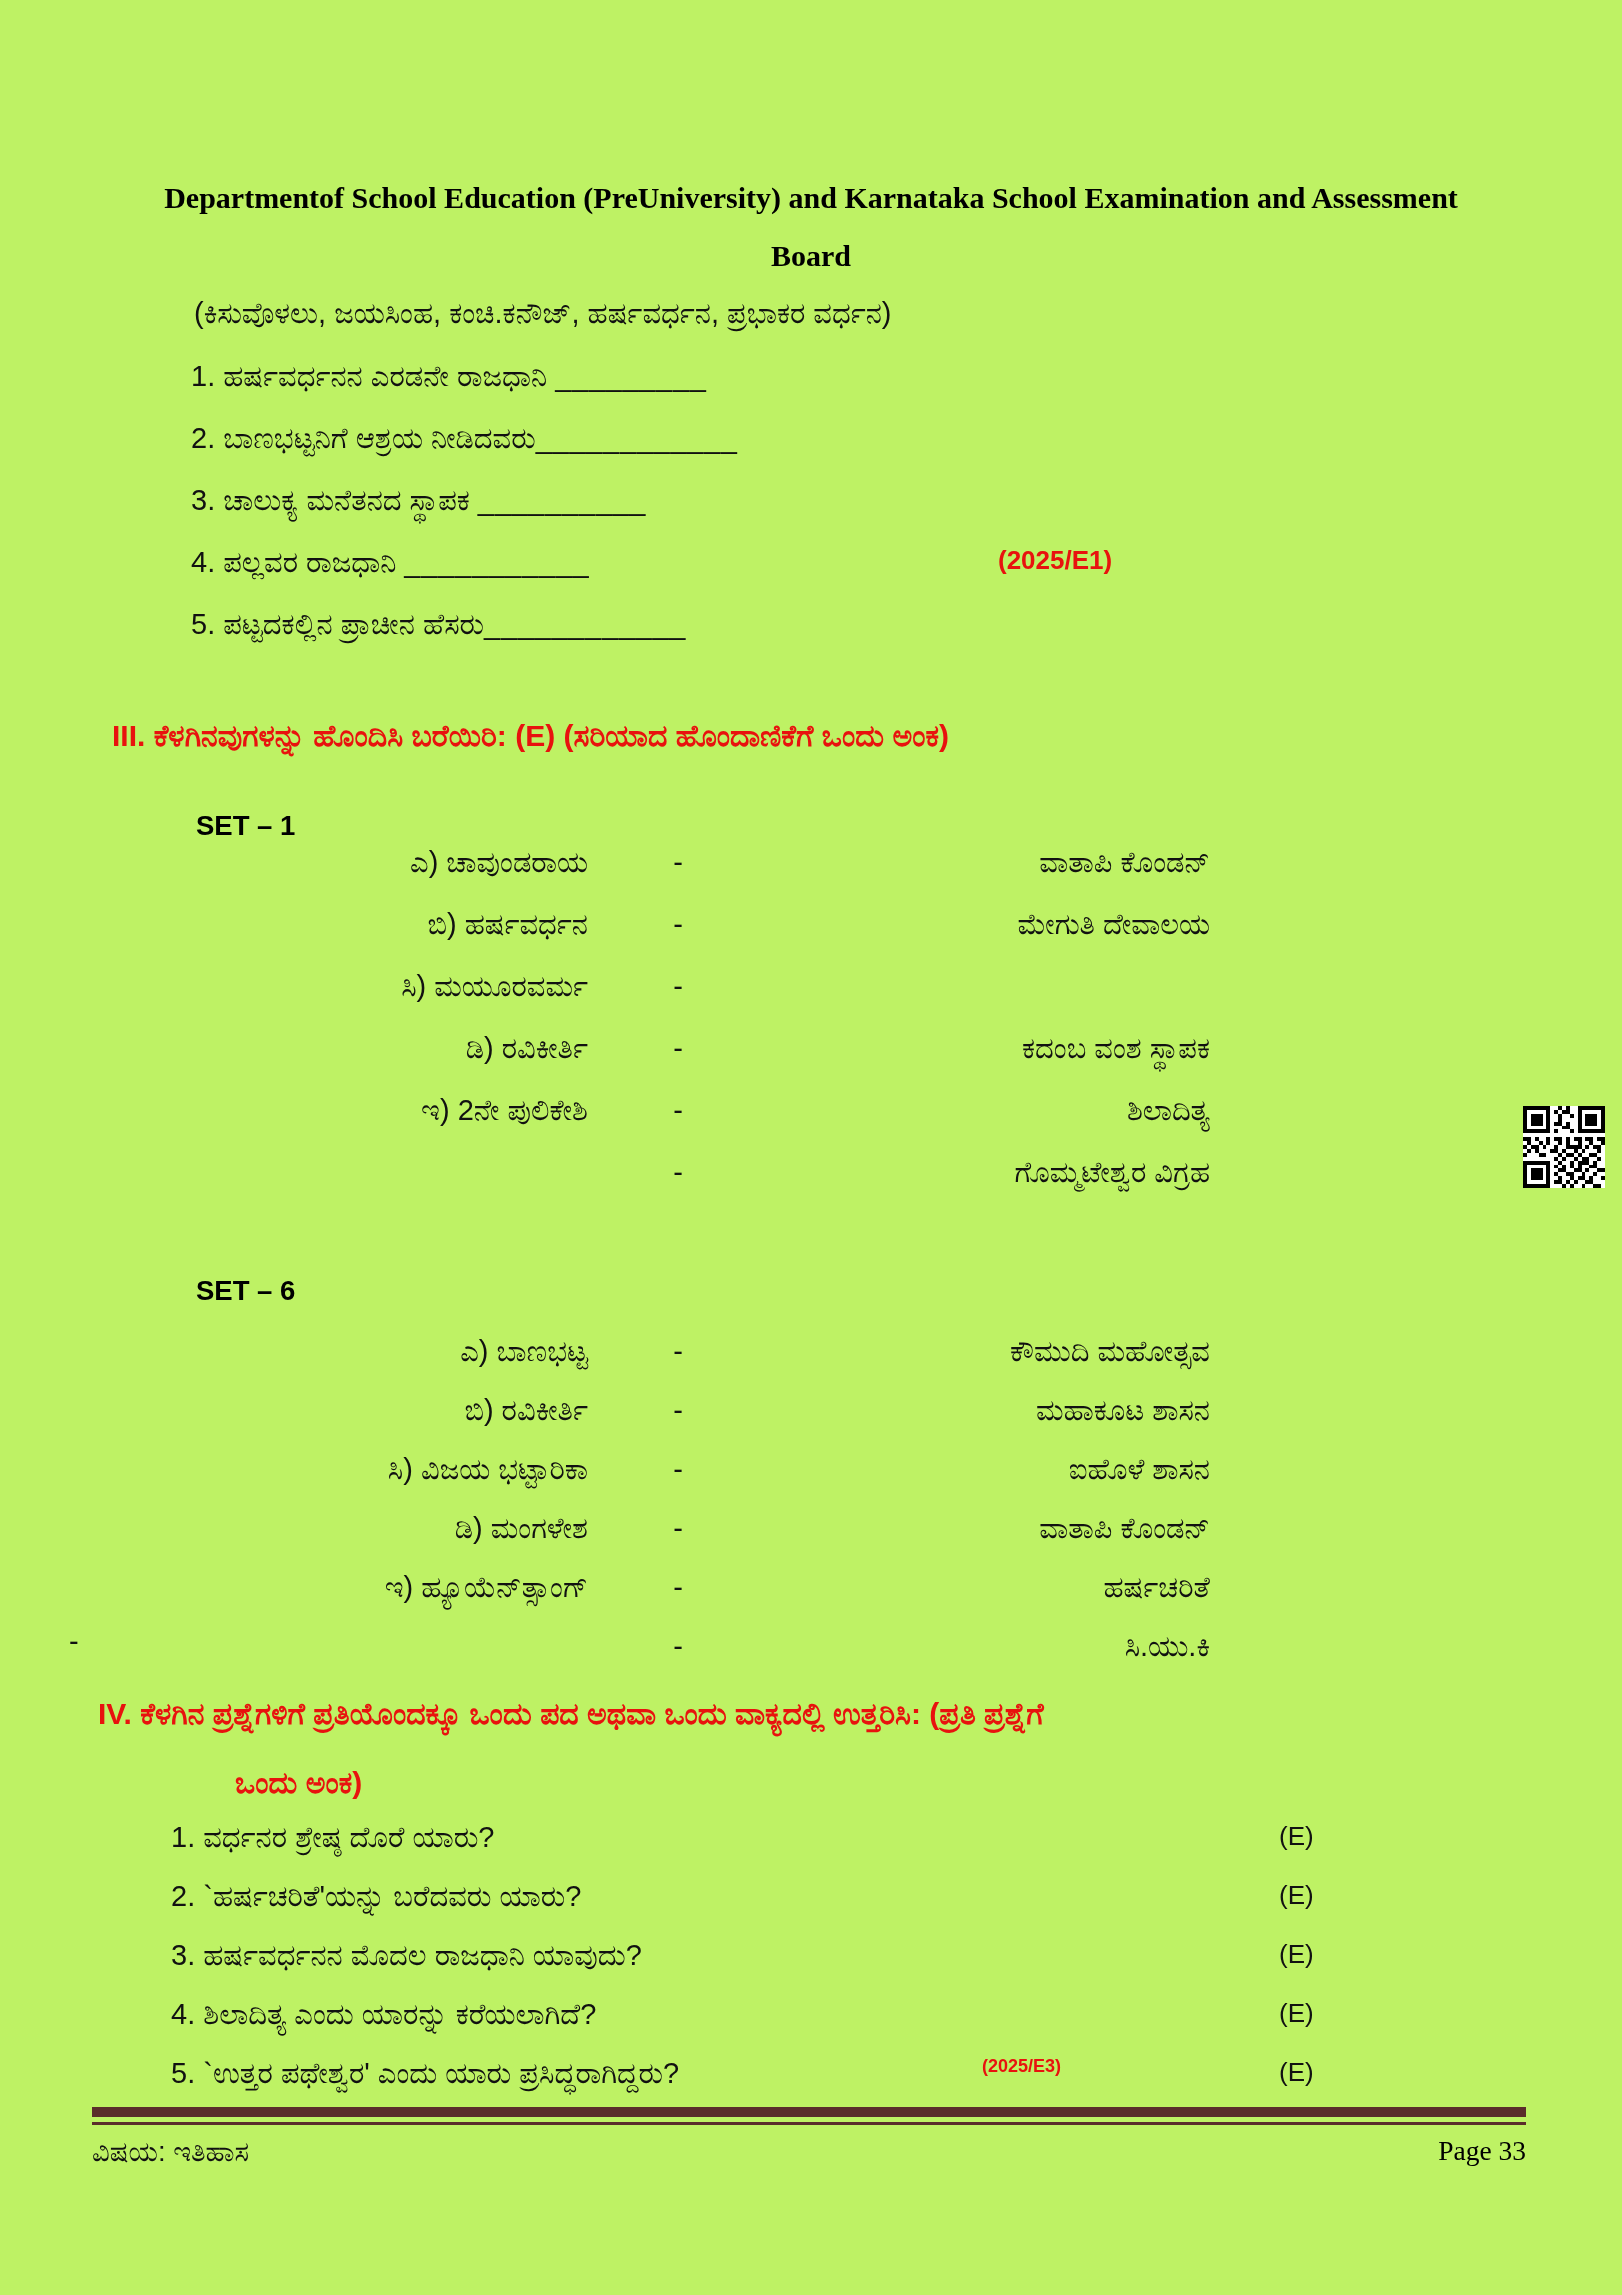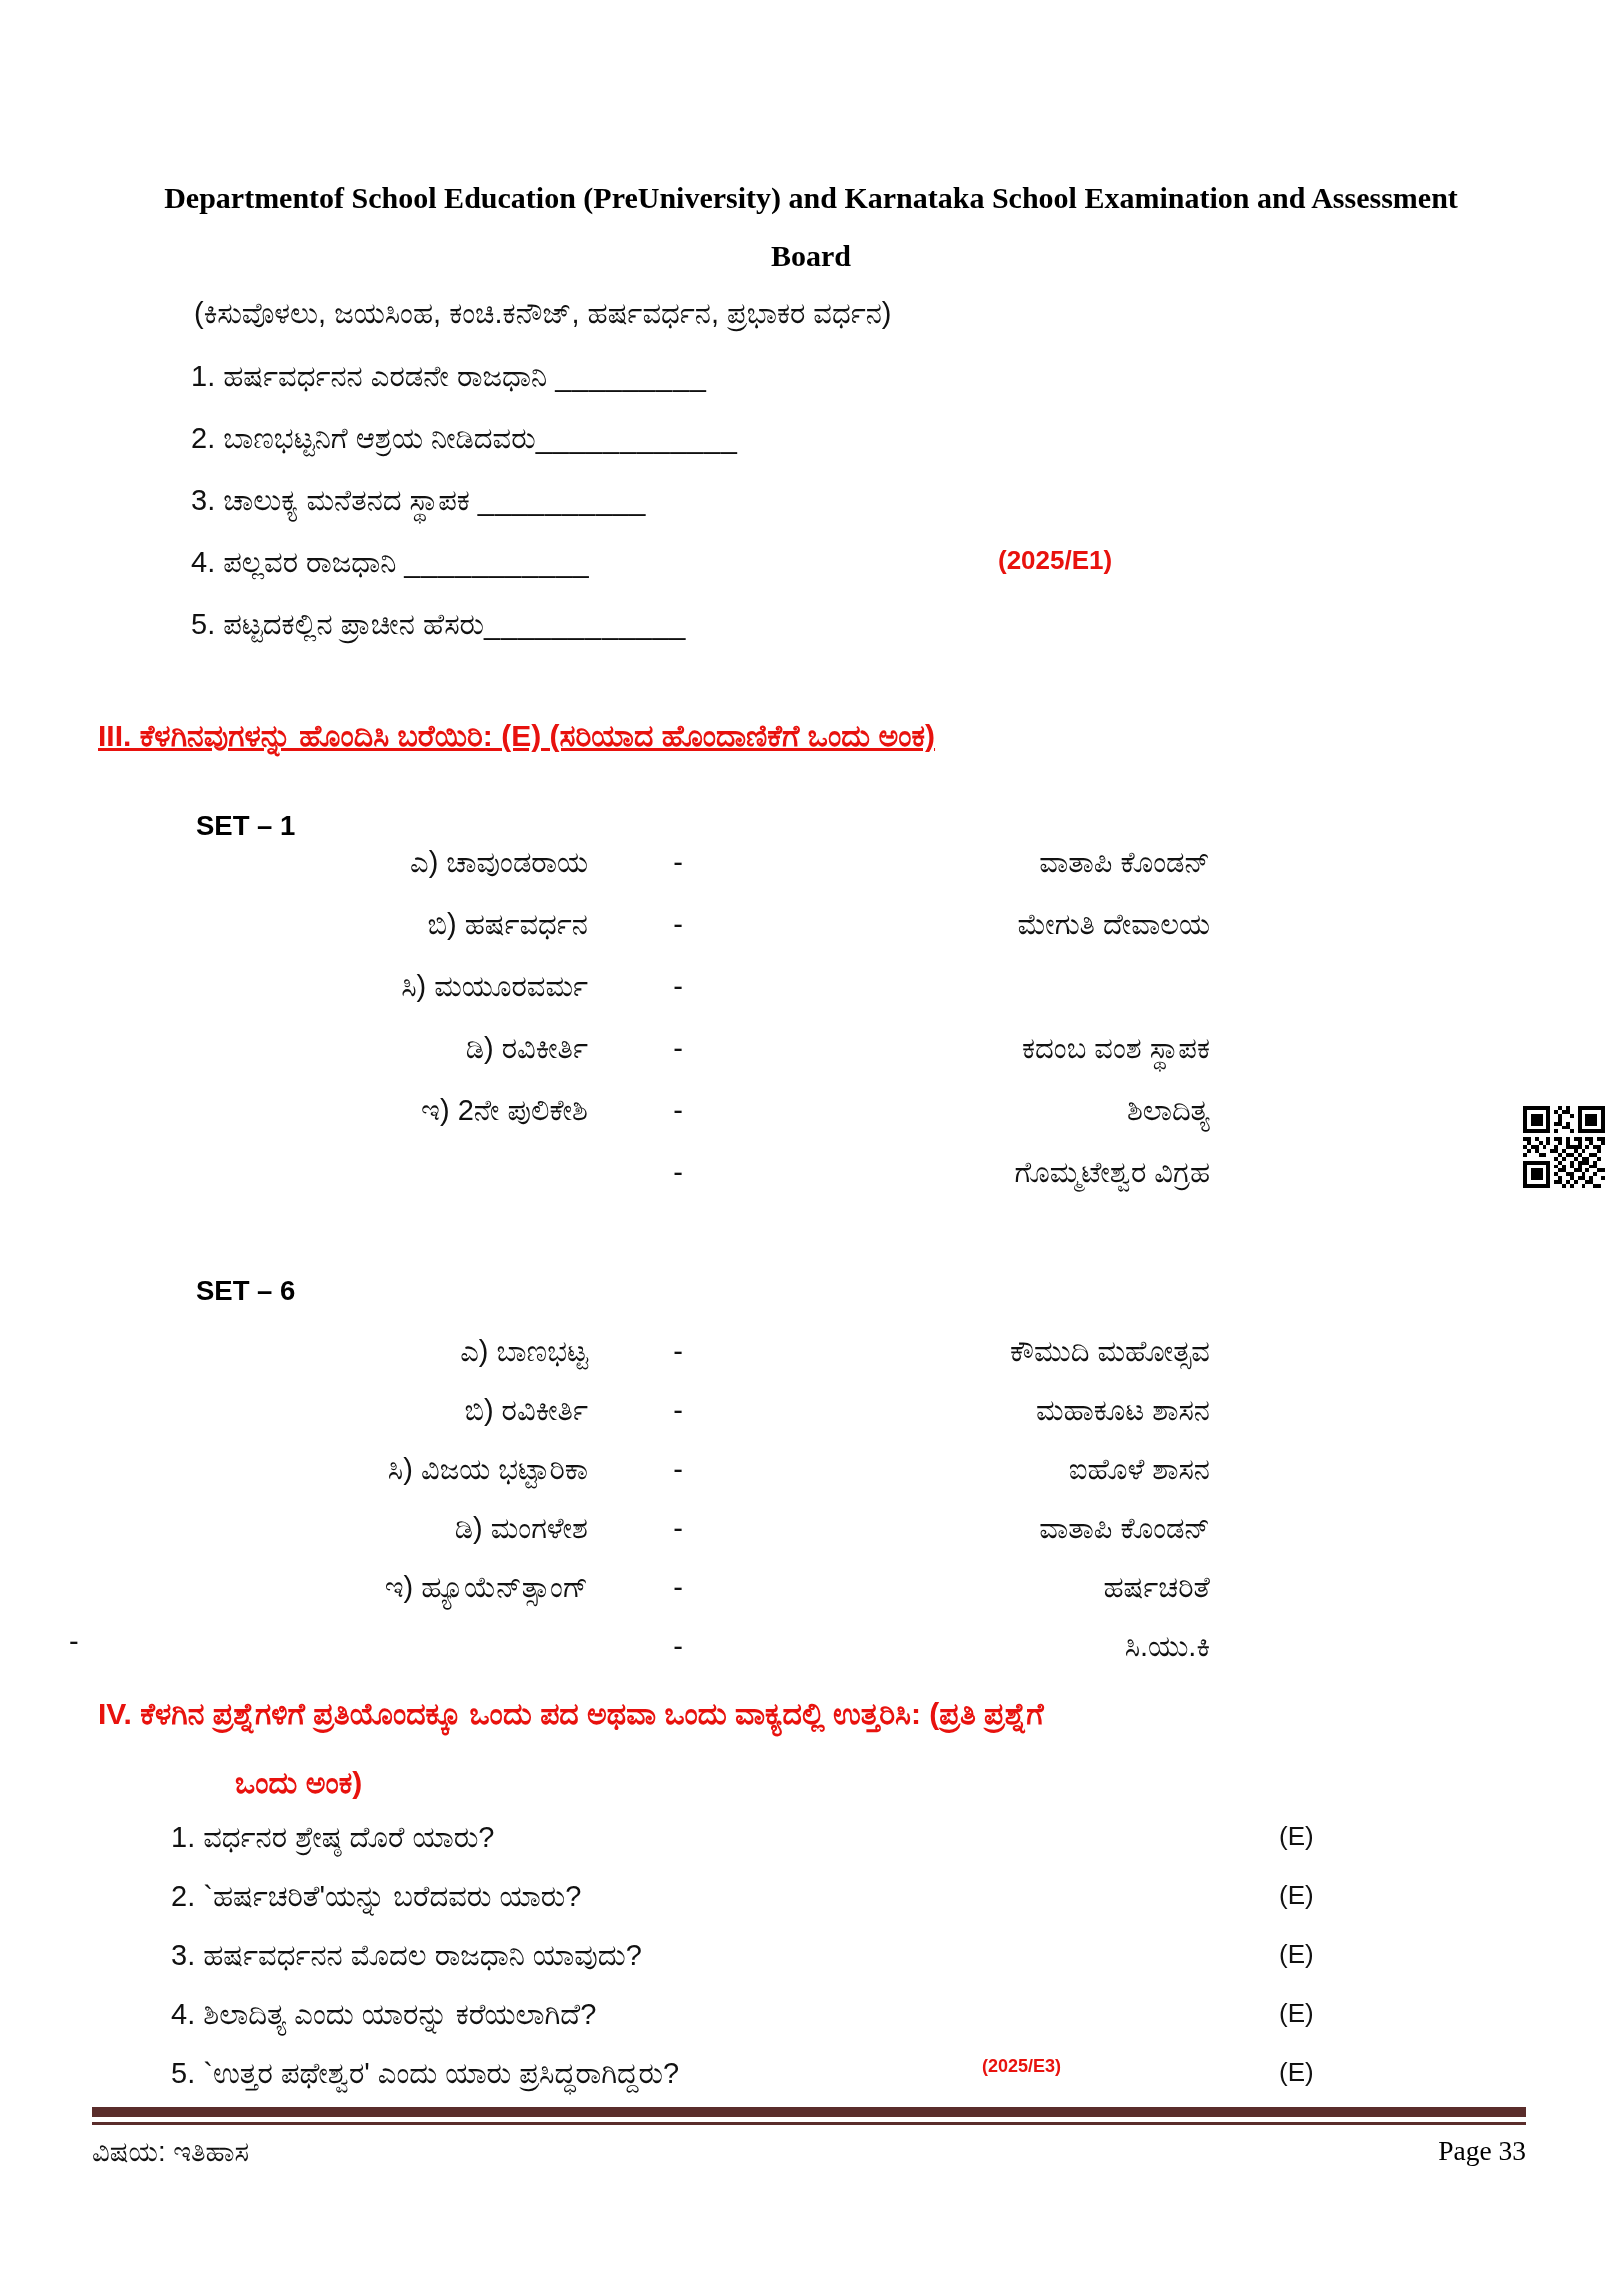--- a/index.html
+++ b/index.html
@@ -1,19 +1,19 @@
 <!DOCTYPE html>
 <html style="font-size:10.5px"><head>
 <meta charset="utf-8">
 <style>
   html,body{margin:0;padding:0;background:#888;}
   .page{
     position:relative;
     width:1622px;height:2295px;
-    background:#ffffff;
+    background:#bef264;
     font-family:"Liberation Sans", sans-serif;
     color:#111;
     overflow:hidden;
   }
   .abs{position:absolute;}
   .hdr{
     left:0;top:169px;width:1622px;
     text-align:center;
     font-family:"Liberation Serif", serif;
     font-weight:bold;
@@ -27,21 +27,21 @@
   .fill-item{position:relative;height:62px;margin-left:20px;}
   .blank{letter-spacing:0.7px;}
   .tag{
     position:absolute;left:807px;top:0;
     color:#e8120e;font-weight:bold;font-size:26px;
     font-family:"Liberation Sans", sans-serif;
   }
   .sec-title{
     color:#e8120e;font-weight:bold;font-size:30px;white-space:nowrap;
   }
-  .sec3-title{left:98px;top:718px;text-decoration:underline;}
+  .sec3-title{left:112px;top:718px;}
   .set-label{
     font-weight:bold;font-size:27.5px;color:#000;
     font-family:"Liberation Sans", sans-serif;letter-spacing:0px;
   }
   .set1-label{left:196px;top:784px;margin-top:26px;}
   .set2-label{left:196px;top:1275px;}
   .match-rows{left:294px;width:916px;}
   .set1-rows{top:845px;}
   .set2-rows{top:1334px;}
   .match-row{display:grid;grid-template-columns:294px 95px auto;align-items:start;text-align:right;}

